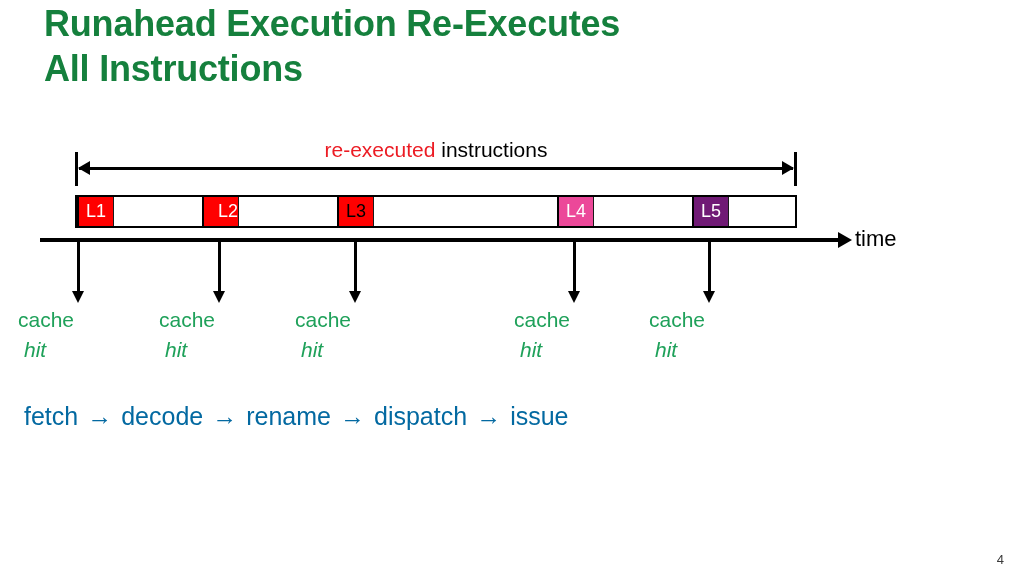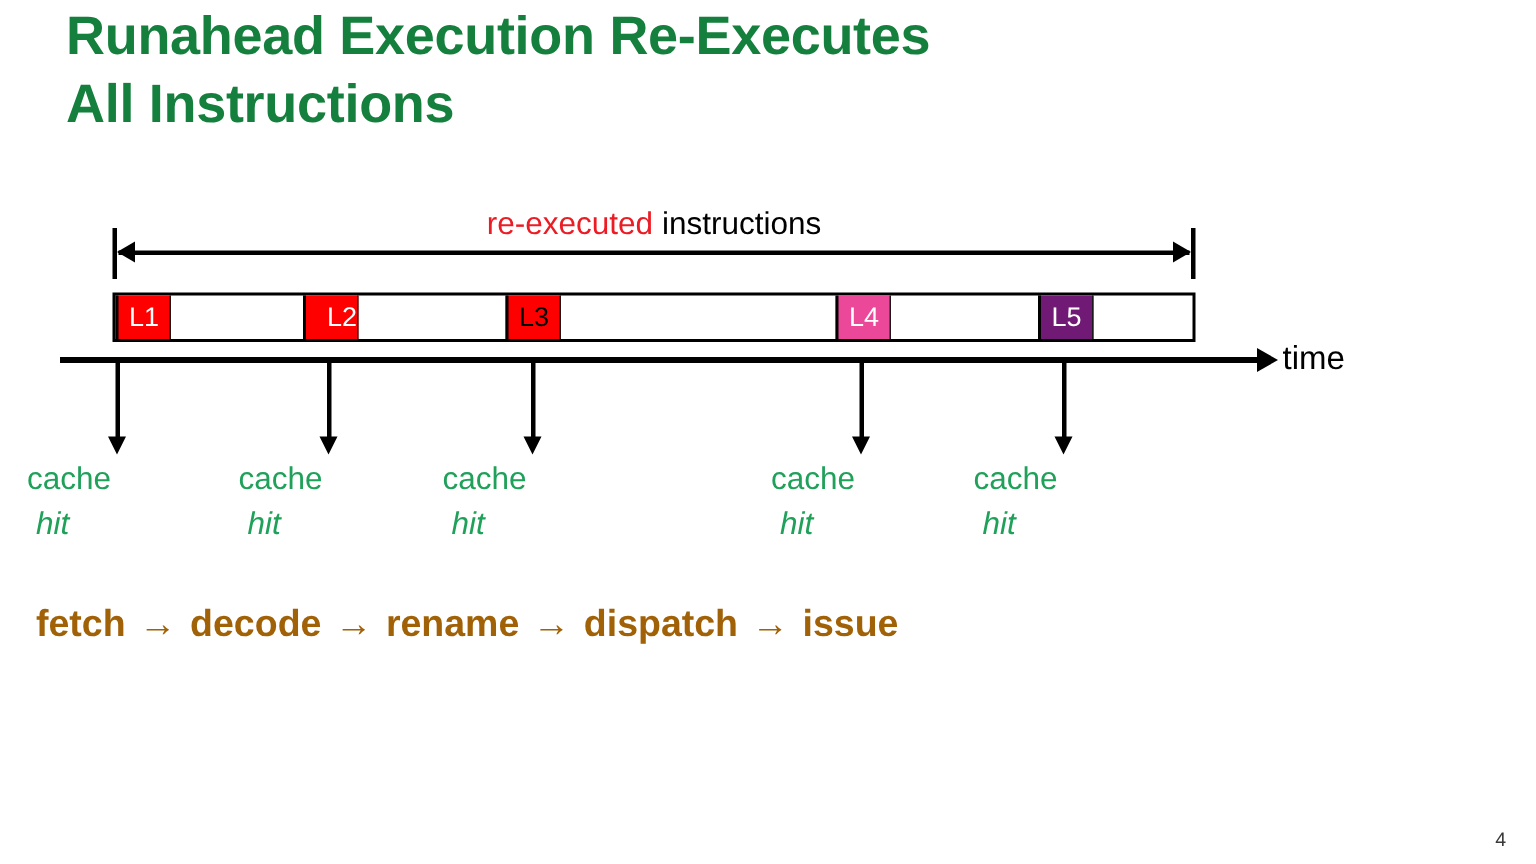--- a/index.html
+++ b/index.html
@@ -178,23 +178,22 @@
     border-left: 12px solid #000000;
   }
 
   
   #pipeline {
     position: absolute;
     left: 24px;
     top: 404px;
     font-size: 25px;
     line-height: 1;
-    color: #a16207;
+    color: #0369a1;
     white-space: nowrap;
-    font-weight: bold;
   }
   #pipeline .stage { display: inline-block; }
   #pipeline .sep {
     display: inline-block;
     padding: 0 9px;
     font-size: 25px;
   }
 
   
   #page-number {

